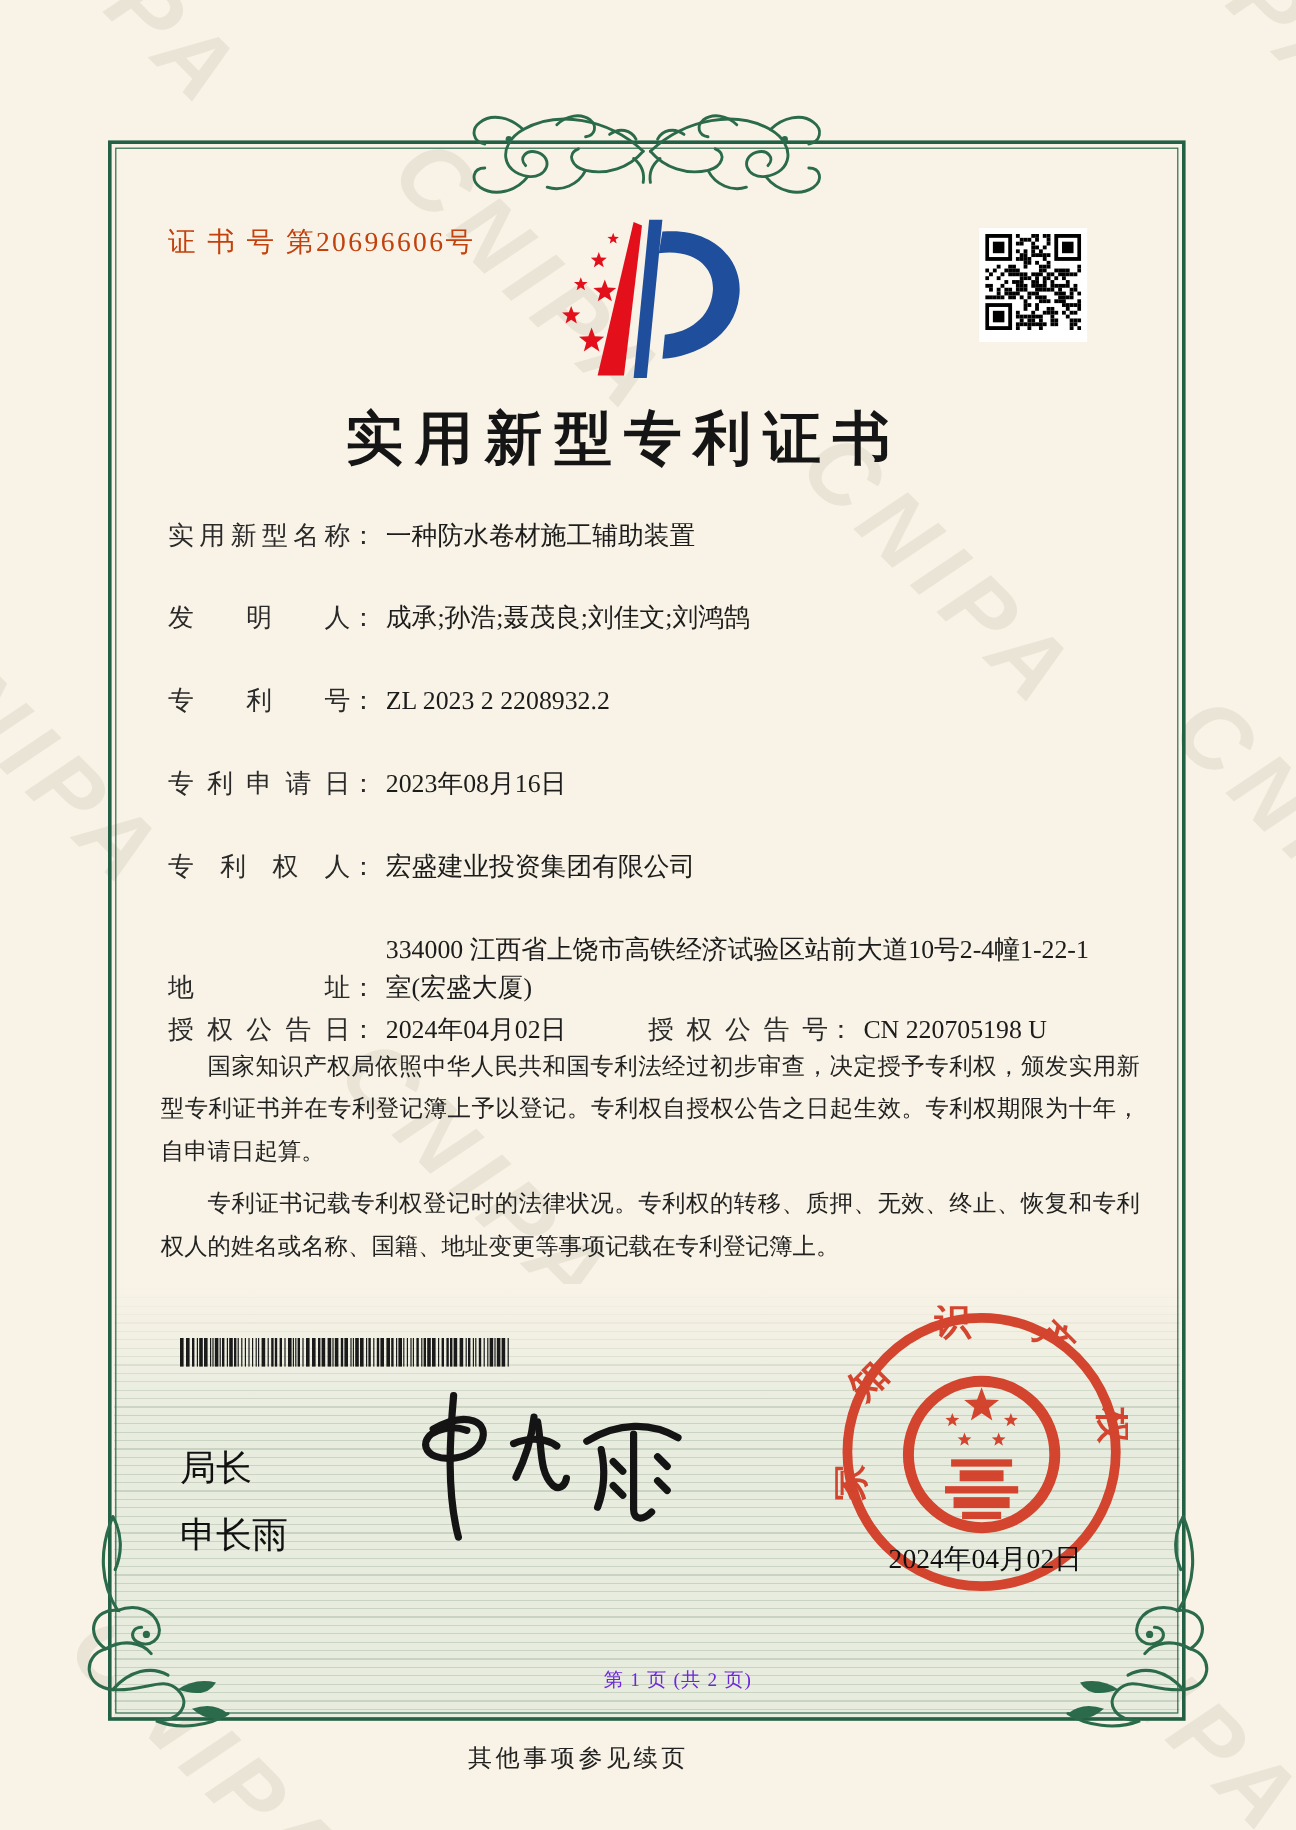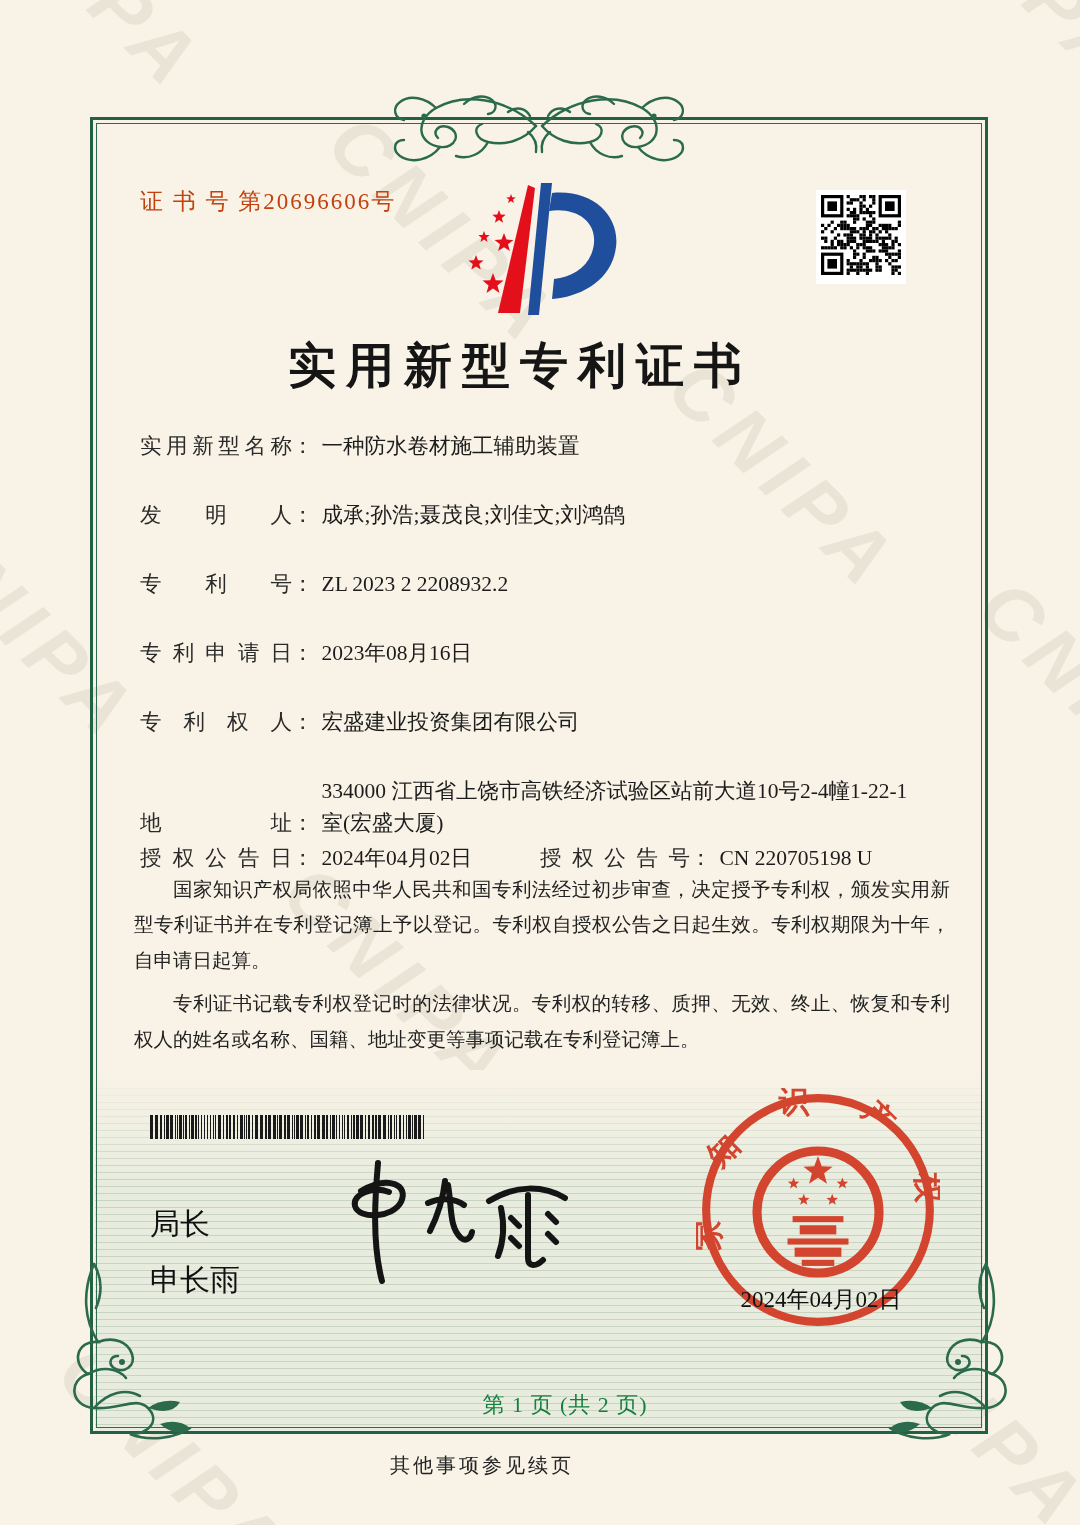--- a/index.html
+++ b/index.html
@@ -93,21 +93,21 @@
   }
   .signature { position:absolute; left:315px; top:1155px; z-index:5; }
   .seal { position:absolute; left:696px; top:1088px; z-index:6; }
   .seal-date {
     position:absolute; left:726px; top:1284px; width:190px; z-index:7;
     text-align:center; font-size:23px; color:#111;
   }
 
   .page-info {
     position:absolute; left:90px; top:1390px; width:950px; z-index:5;
-    text-align:center; font-size:22px; color:#15803d; letter-spacing:1px;
+    text-align:center; font-size:16px; color:#6d28d9; letter-spacing:1px;
   }
   .cont-note {
     position:absolute; left:0; top:1452px; width:964px; z-index:5;
     text-align:center; font-size:20px; letter-spacing:3px; color:#222;
   }
 </style>
 </head>
 <body>
 
 <div class="page">

